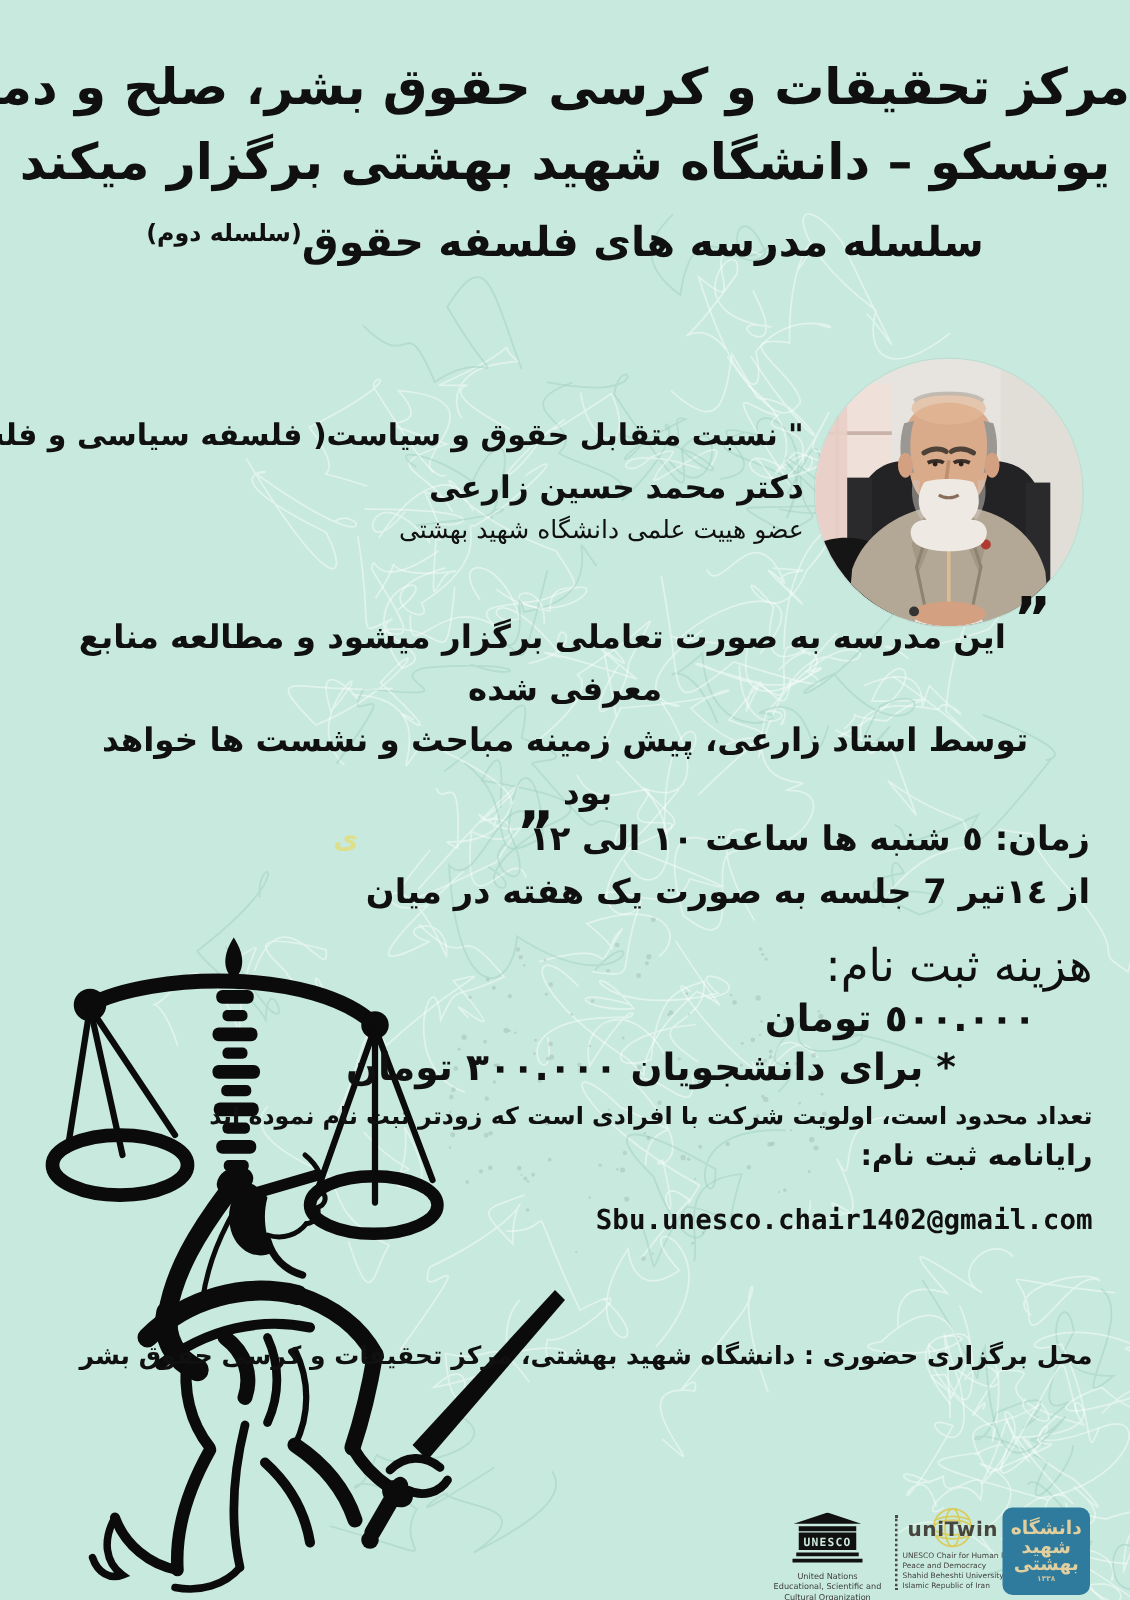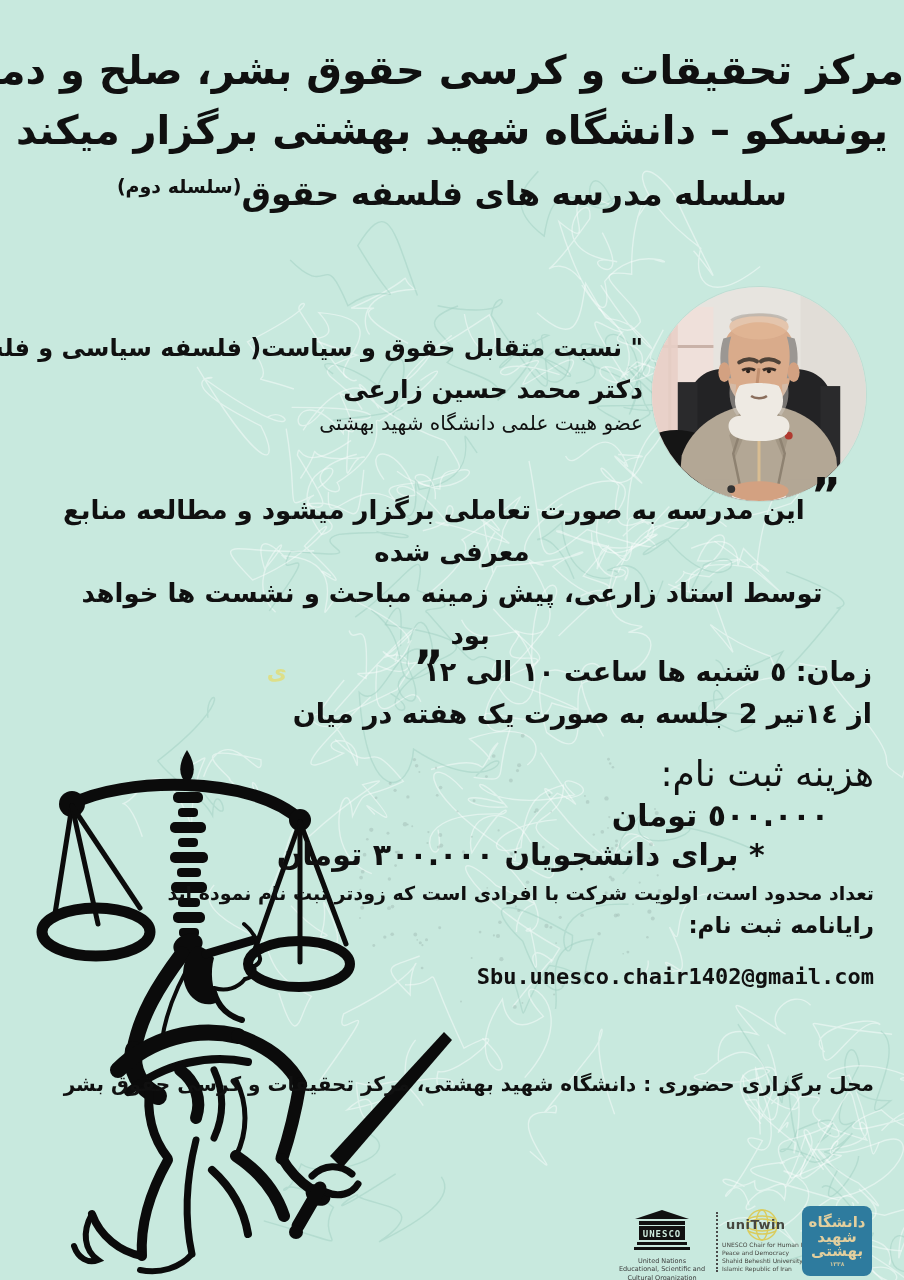--- a/index.html
+++ b/index.html
@@ -69,21 +69,21 @@
   .venue-line1{font-size:24px;font-weight:bold;margin-bottom:8px;}
   .venue-line2{font-size:20px;font-weight:bold;}
 
   
   .footer-row{left:610px;top:1210px;display:flex;align-items:flex-start;z-index:3;}
   .unesco-col{width:104px;text-align:center;}
   .unesco-col svg{margin:0 auto;}
   .logo-caption{font-size:6.5px;line-height:1.3;color:#3c3c3c;margin-top:3px;}
   .dotted-sep{border-left:2px dotted #4a4a4a;height:60px;margin:2px 4px 0 2px;}
   .unitwin-col{width:110px;text-align:left;padding-top:4px;}
-  .unitwin-mark{position:relative;display:inline-block;font-size:13px;font-weight:bold;
+  .unitwin-mark{position:relative;display:inline-block;font-size:16px;font-weight:bold;
     color:#46463f;letter-spacing:.5px;padding-left:4px;text-align:right;}
   .unitwin-globe{position:absolute;left:22px;top:-10px;z-index:-1;opacity:.9;}
   .unitwin-caption{font-size:6px;line-height:1.35;color:#44443f;margin-top:8px;}
   .sbu-logo{left:802px;top:1206px;width:70px;height:70px;border-radius:8px;
     background:var(--sbu-bg);z-index:3;display:flex;flex-direction:column;
     align-items:center;justify-content:center;color:var(--sbu-text);
     font-weight:bold;line-height:.98;text-align:center;}
   .sbu-logo .l{font-size:15px;}
   .sbu-logo .yr{font-size:6px;letter-spacing:1px;margin-top:2px;opacity:.85;}
 </style>
@@ -480,21 +480,21 @@
     <div>
       <span>توسط استاد زارعی، پیش زمینه مباحث و نشست ها خواهد بود</span><span class="qmark close">„</span>
     </div>
   </div>
 
   <div class="abs schedule rtl">
     <div style="position:relative;">
       <span>زمان: ٥ شنبه ها ساعت ١٠ الی ١٢</span>
       <span class="watermark">ی</span>
     </div>
-    <div>از ١٤تیر 2 جلسه به صورت یک هفته در میان</div>
+    <div>از ١٤تیر 7 جلسه به صورت یک هفته در میان</div>
   </div>
 
   <div class="abs fees rtl">
     <div class="fees-heading">هزینه ثبت نام:</div>
     <div class="fees-general">٥٠٠.٠٠٠ تومان</div>
     <div class="fees-student">* برای دانشجویان ٣٠٠.٠٠٠ تومان</div>
     <div class="fees-note">تعداد محدود است، اولویت شرکت با افرادی است که زودتر ثبت نام نموده اند</div>
     <div class="fees-email-label">رایانامه ثبت نام:</div>
     <div class="fees-email">Sbu.unesco.chair1402@gmail.com</div>
   </div>

